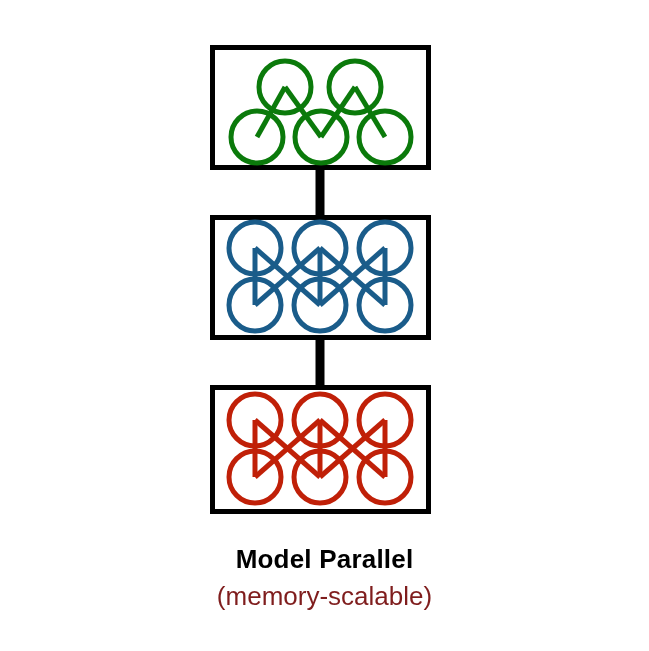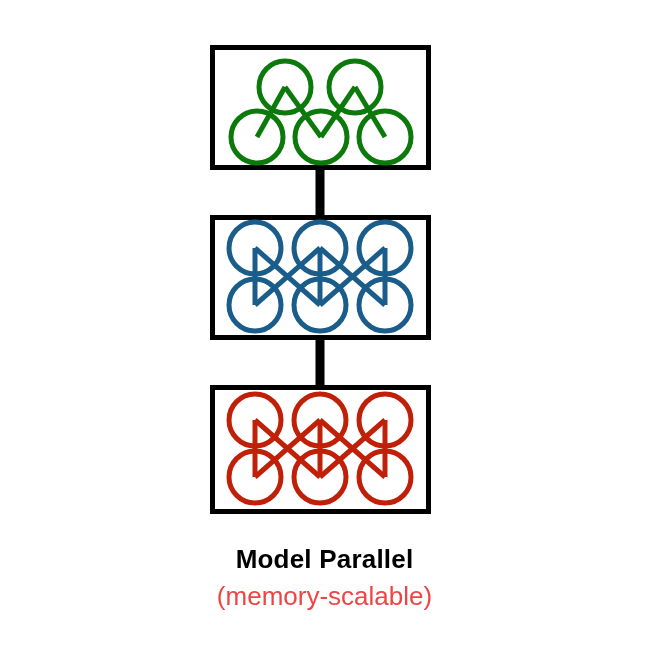--- a/index.html
+++ b/index.html
@@ -42,21 +42,21 @@
     line-height: 32px;
     letter-spacing: 0.2px;
     color: #000000;
     margin: 0;
   }
   .caption-subtitle {
     font-family: "Liberation Sans", sans-serif;
     font-weight: normal;
     font-size: 26px;
     line-height: 34px;
-    color: #ef4444;
+    color: #7f1d1d;
     margin: 0;
     padding-top: 4px;
   }
 </style>
 </head>
 <body>
 
 <div id="figure-root">
 
   <svg id="diagram-svg" viewBox="0 0 649 651" xmlns="http://www.w3.org/2000/svg">

